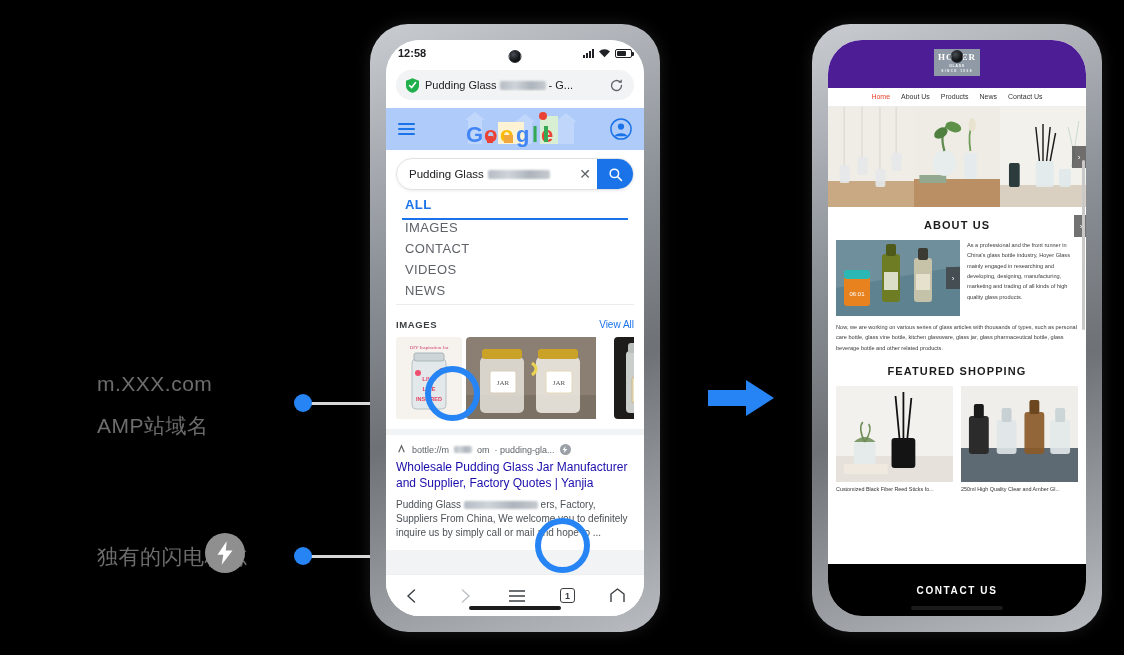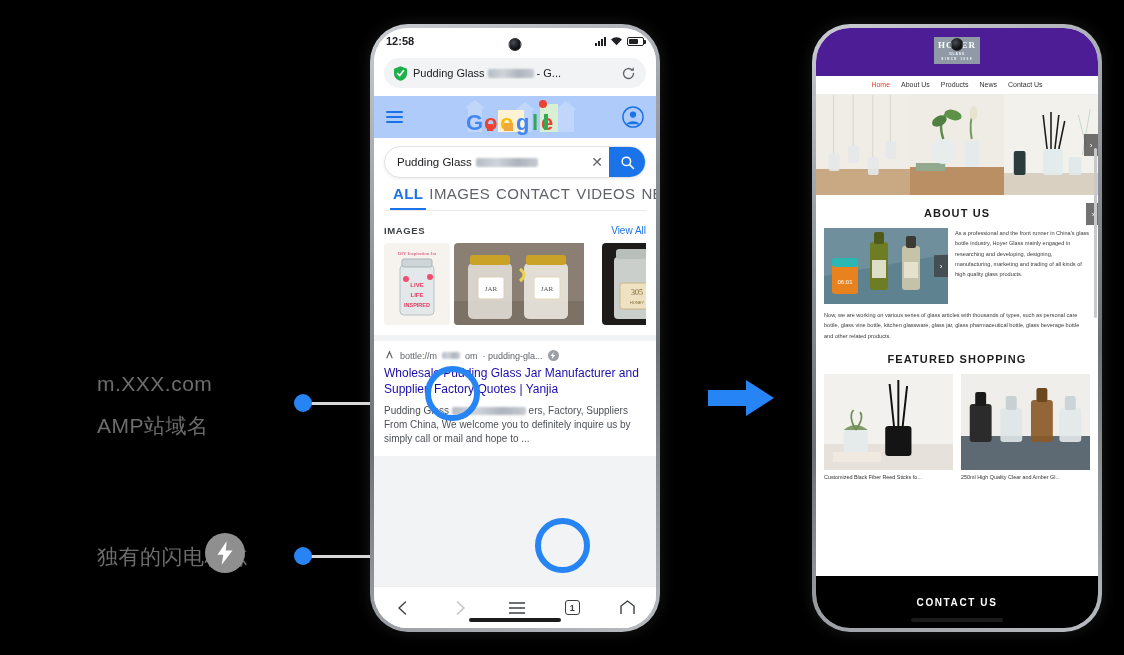--- a/index.html
+++ b/index.html
@@ -33,21 +33,21 @@
   #conn-dot-2 { left: 294px; top: 547px; }
 
   
   #flow-arrow { position: absolute; left: 708px; top: 378px; width: 66px; height: 40px; }
 
   
   .phone {
     position: absolute;
     border-radius: 38px;
     background: linear-gradient(160deg,#c9ccd1,#8d9298 35%,#6e7277 60%,#b9bdc2);
-    padding: 4px;
+    padding: 16px;
     box-shadow: 0 0 16px rgba(255,255,255,.10);
   }
   .phone-inner {
     width: 100%; height: 100%; border-radius: 34px; overflow: hidden;
     background: #fff; position: relative;
   }
   #phone-left { left: 370px; top: 24px; width: 290px; height: 608px; }
   #phone-right { left: 812px; top: 24px; width: 290px; height: 608px; }
 
   .camera-dot {
@@ -97,21 +97,21 @@
 
   .search-zone { background: #fff; padding: 8px 10px 0; }
   .searchbar {
     height: 32px; border: 1px solid #dfe1e5; border-radius: 18px;
     display: flex; align-items: center; overflow: hidden; box-shadow: 0 1px 3px rgba(0,0,0,.08);
   }
   .searchbar .q { flex: 1; font-size: 11.5px; color: #202124; padding-left: 12px; display:flex;align-items:center;gap:4px;white-space:nowrap;overflow:hidden;}
   .x-btn { width: 24px; text-align: center; font-size: 14px; color: #5f6368; }
   .go-btn { width: 36px; align-self: stretch; background: #1a73e8; display: flex; align-items: center; justify-content: center; }
 
-  .tabs { display: flex; justify-content: flex-start; padding: 7px 6px 0; font-size: 15px; color: #5f6368; letter-spacing: .4px; }
+  .tabs { display: flex; justify-content: flex-end; padding: 7px 6px 0; font-size: 13px; color: #5f6368; letter-spacing: .4px; flex-direction: column; }
   .tabs .tab { padding: 0 3px 6px; }
   .tabs .tab.active { color: #1a73e8; border-bottom: 2.5px solid #1a73e8; font-weight: 600; }
   .sep { height: 1px; background: #ebebeb; }
 
   .content-scroll { background: #f1f3f4; height: 100%; }
   .card { background: #fff; margin: 6px 0 0; padding: 8px 10px 10px; }
   .card-head { display: flex; justify-content: space-between; align-items: baseline; }
   .card-head .ttl { font-size: 9.5px; font-weight: 700; color: #3c4043; letter-spacing: .6px; }
   .card-head .va { font-size: 10px; font-weight: 400; color: #1a73e8; }
   .img-row { display: flex; gap: 4px; margin-top: 7px; overflow: hidden; }

